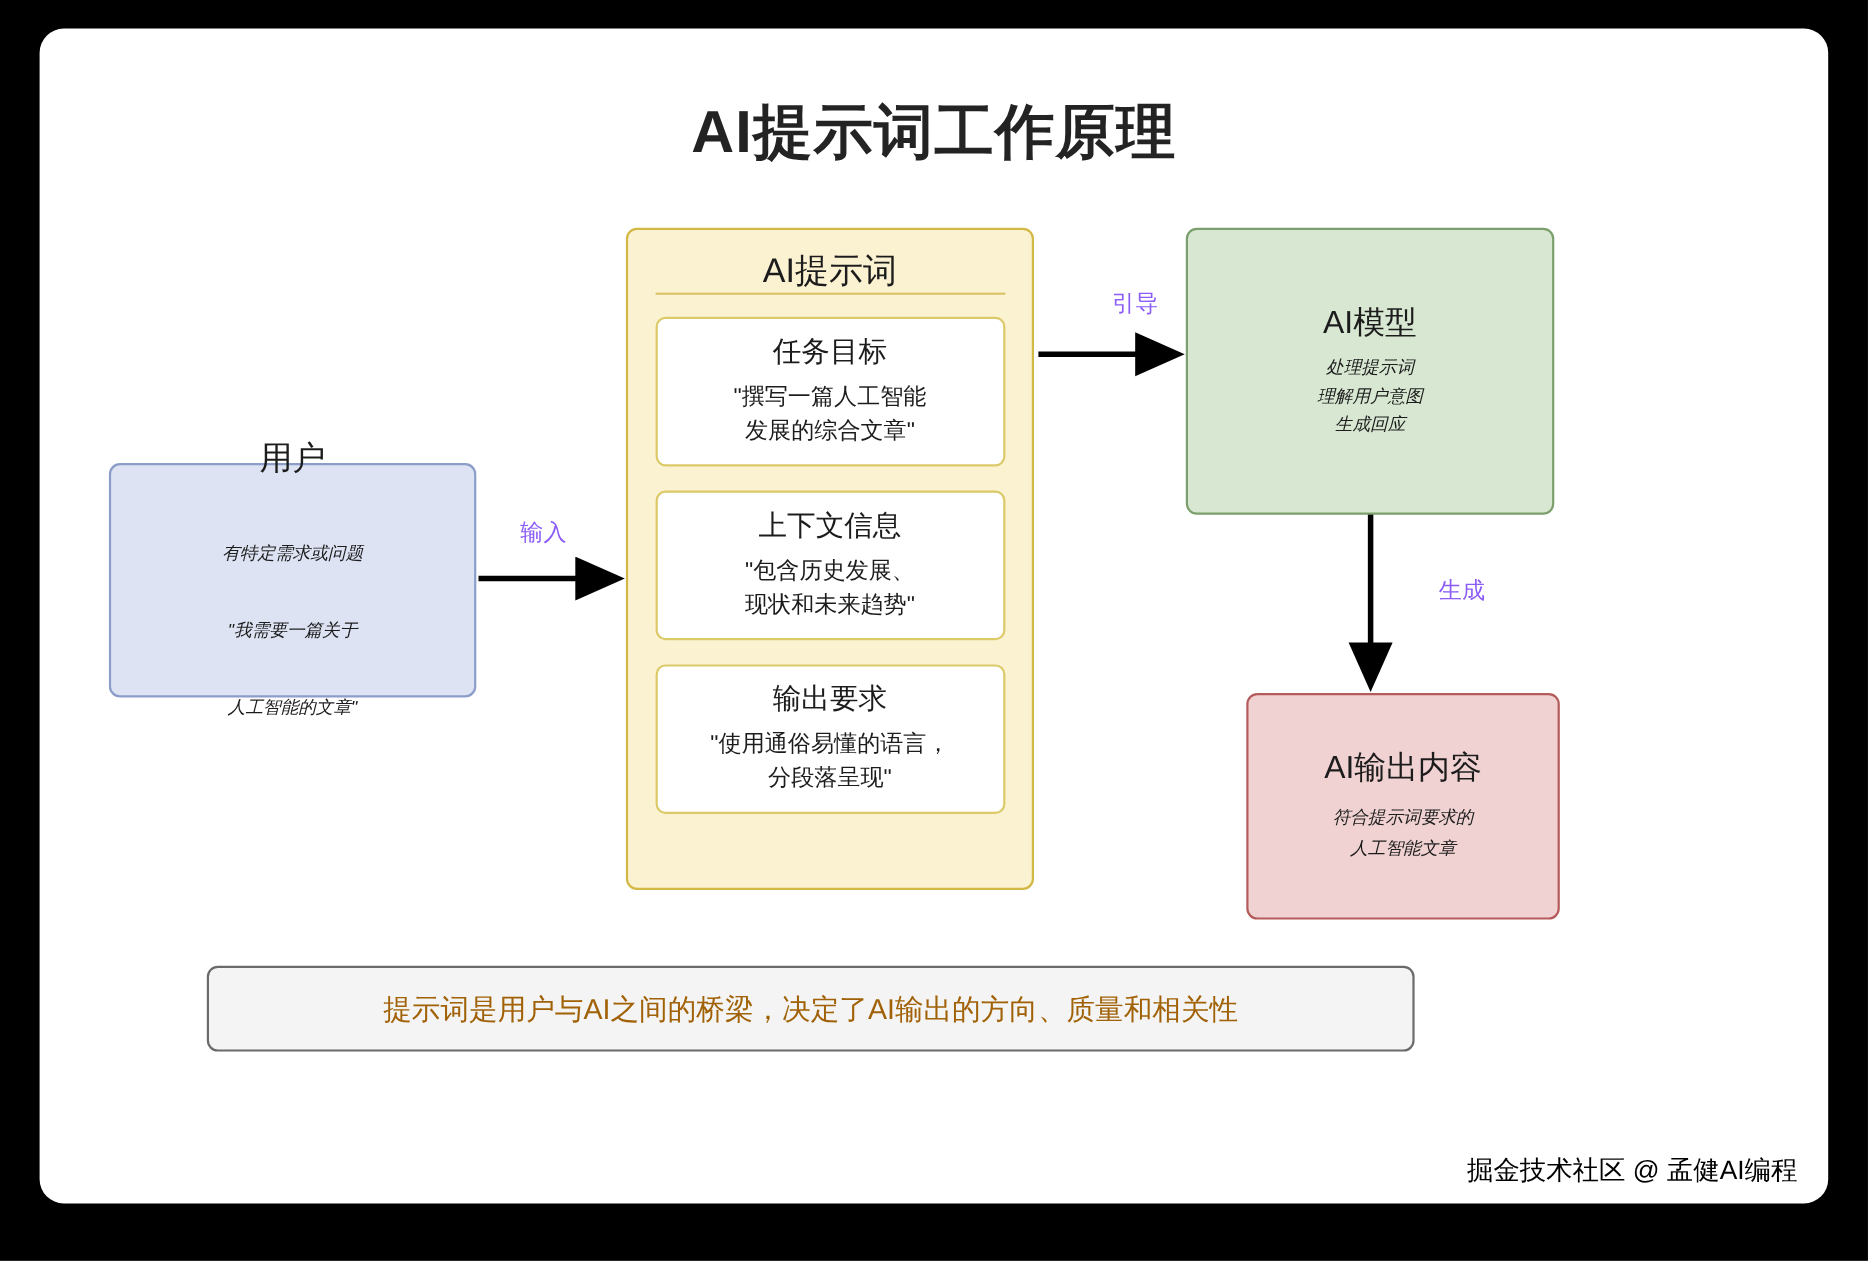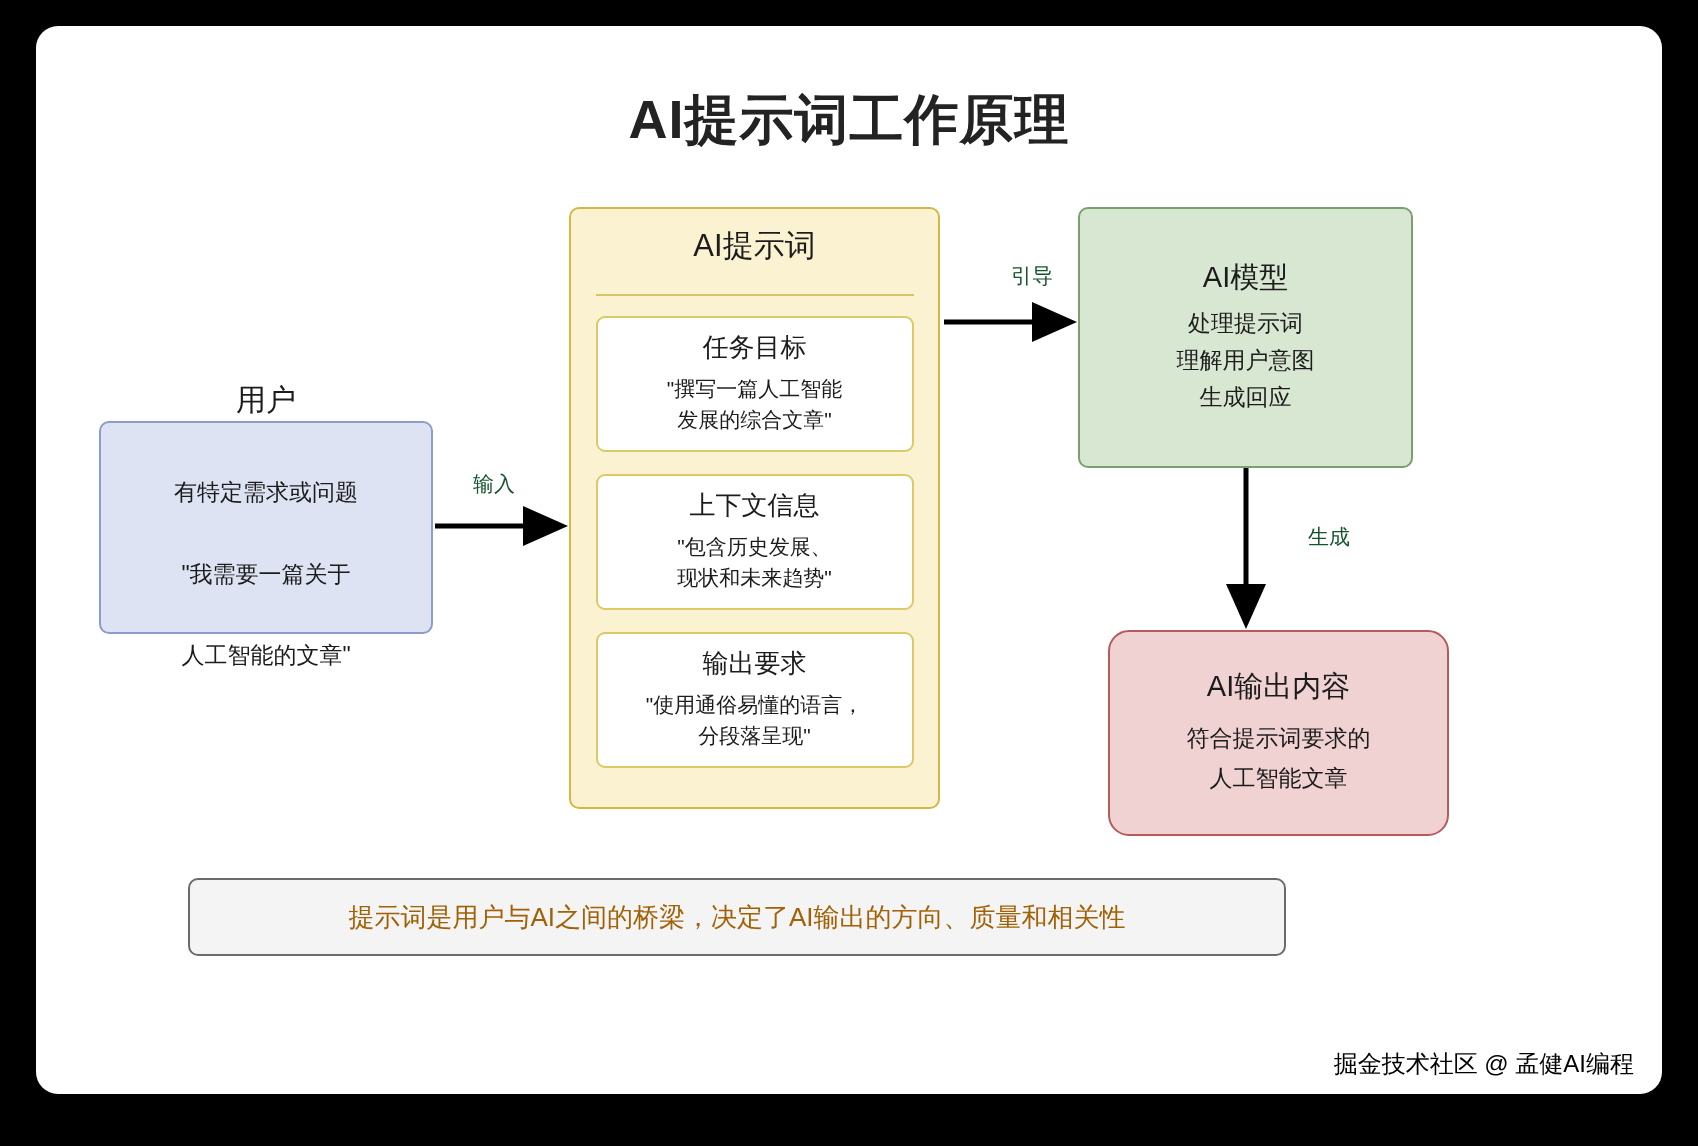--- a/index.html
+++ b/index.html
@@ -41,24 +41,25 @@
     justify-content: center;
     text-align: center;
     color: #1c1c1c;
   }
   .node .node-title {
     font-size: 28px;
     font-weight: bold;
     line-height: 1.25;
   }
   .node .node-line {
-    font-size: 23px;
+    font-size: 16px;
     line-height: 1.55;
     font-weight: normal;
     white-space: nowrap;
+    font-style: italic;
   }
 
   
   #user-node {
     left: 63px; top: 395px;
     width: 334px; height: 213px;
     background: #dde3f3;
     border-color: #8b9dc8;
     gap: 44px;
   }
@@ -67,21 +68,21 @@
 
   
   #prompt-node {
     left: 533px; top: 181px;
     width: 371px; height: 602px;
     background: #fbf2d2;
     border-color: #d4b845;
     justify-content: flex-start;
     padding-top: 18px;
   }
-  #prompt-node .node-title { font-size: 31px; font-weight: 500; margin-bottom: 28px; }
+  #prompt-node .node-title { font-size: 31px; font-weight: 500; margin-bottom: 0; }
   .prompt-divider {
     width: 318px; height: 2px;
     background: #d9c468;
     margin-bottom: 20px;
   }
   .sub-card {
     width: 318px;
     background: #ffffff;
     border: 2px solid #dcc968;
     border-radius: 9px;
@@ -110,25 +111,24 @@
     left: 1042px; top: 181px;
     width: 335px; height: 261px;
     background: #d8e7d2;
     border-color: #7ba06d;
   }
   #model-node .node-title { font-size: 29px; font-weight: 500; margin-bottom: 10px; }
   #model-node .node-line { line-height: 1.62; }
 
   
   #output-node {
-    left: 1072px; top: 604px;
-    width: 341px; height: 206px;
+    left: 1097px; top: 604px;
+    width: 285px; height: 206px;
     background: #f0d2d2;
     border-color: #b55b5b;
-    border-radius: 21px;
   }
   #output-node .node-title { font-size: 29px; font-weight: 500; margin-bottom: 14px; }
   #output-node .node-line { line-height: 1.75; }
 
   
   #summary-bar {
     position: absolute;
     left: 152px; top: 852px;
     width: 1098px; height: 78px;
     background: #f4f4f4;
@@ -144,21 +144,21 @@
   
   #arrow-layer {
     position: absolute;
     left: 0; top: 0;
     width: 1626px; height: 1068px;
     pointer-events: none;
   }
   .edge-label {
     position: absolute;
     font-size: 21px;
-    color: #14532d;
+    color: #8b5cf6;
     white-space: nowrap;
   }
   #label-input  { left: 437px; top: 444px; }
   #label-guide  { left: 975px; top: 236px; }
   #label-gen    { left: 1272px; top: 497px; }
 
   
   #watermark {
     position: absolute;
     right: 28px; bottom: 14px;

